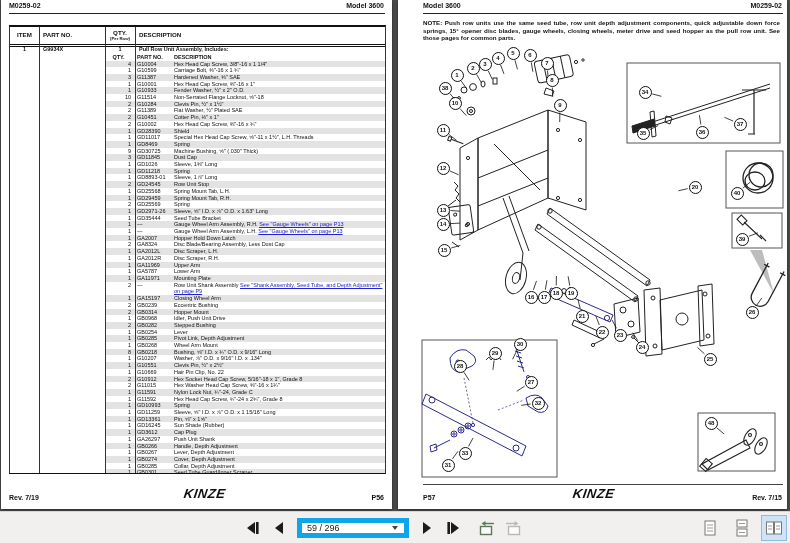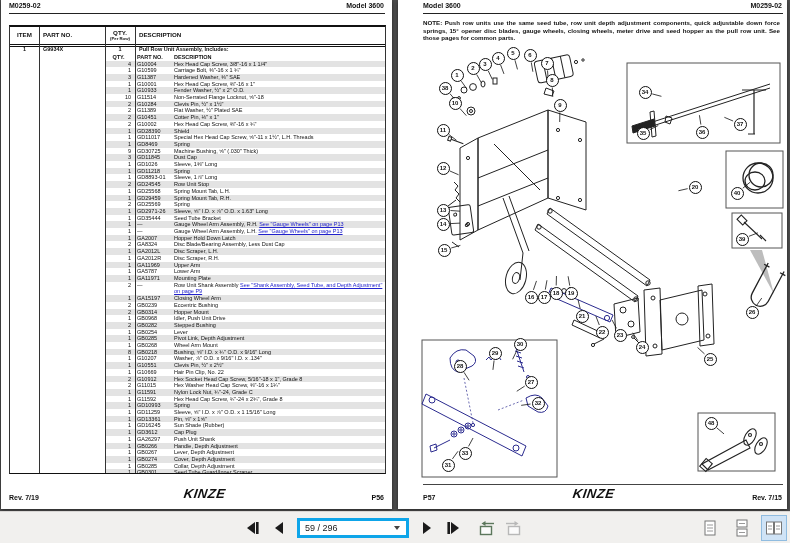--- a/index.html
+++ b/index.html
@@ -63,21 +63,21 @@
     background:#fff;box-sizing:border-box;display:flex;align-items:center;justify-content:center;
     font-size:6px;font-weight:bold;color:#111;z-index:3;
   }
 
   
   #toolbar{position:absolute;left:0;top:511px;width:790px;height:32px;background:#f1f0ee;border-top:1px solid #d8d6d4;}
   .tb-center{position:absolute;left:243px;top:0;height:32px;display:flex;align-items:center;gap:7px;}
   .tb-right{position:absolute;right:3px;top:0;height:32px;display:flex;align-items:center;gap:6px;}
   .tb-btn{width:20px;height:20px;display:flex;align-items:center;justify-content:center;cursor:pointer;}
   #page-box{
-    width:112px;height:20px;background:#fff;border:3px solid #0ea5e9;box-sizing:border-box;
+    width:112px;height:20px;background:#fff;border:5px solid #0ea5e9;box-sizing:border-box;
     display:flex;align-items:center;justify-content:space-between;padding:0 5px;font-size:9px;color:#222;
   }
   .view-btn{width:24px;height:24px;display:flex;align-items:center;justify-content:center;border:1px solid transparent;}
   .view-btn.selected{background:#cfe3f6;border:1px solid #90bce0;}
 </style>
 </head>
 <body>
 
 <div class="page" id="left-page">
   <div class="pg-header">

